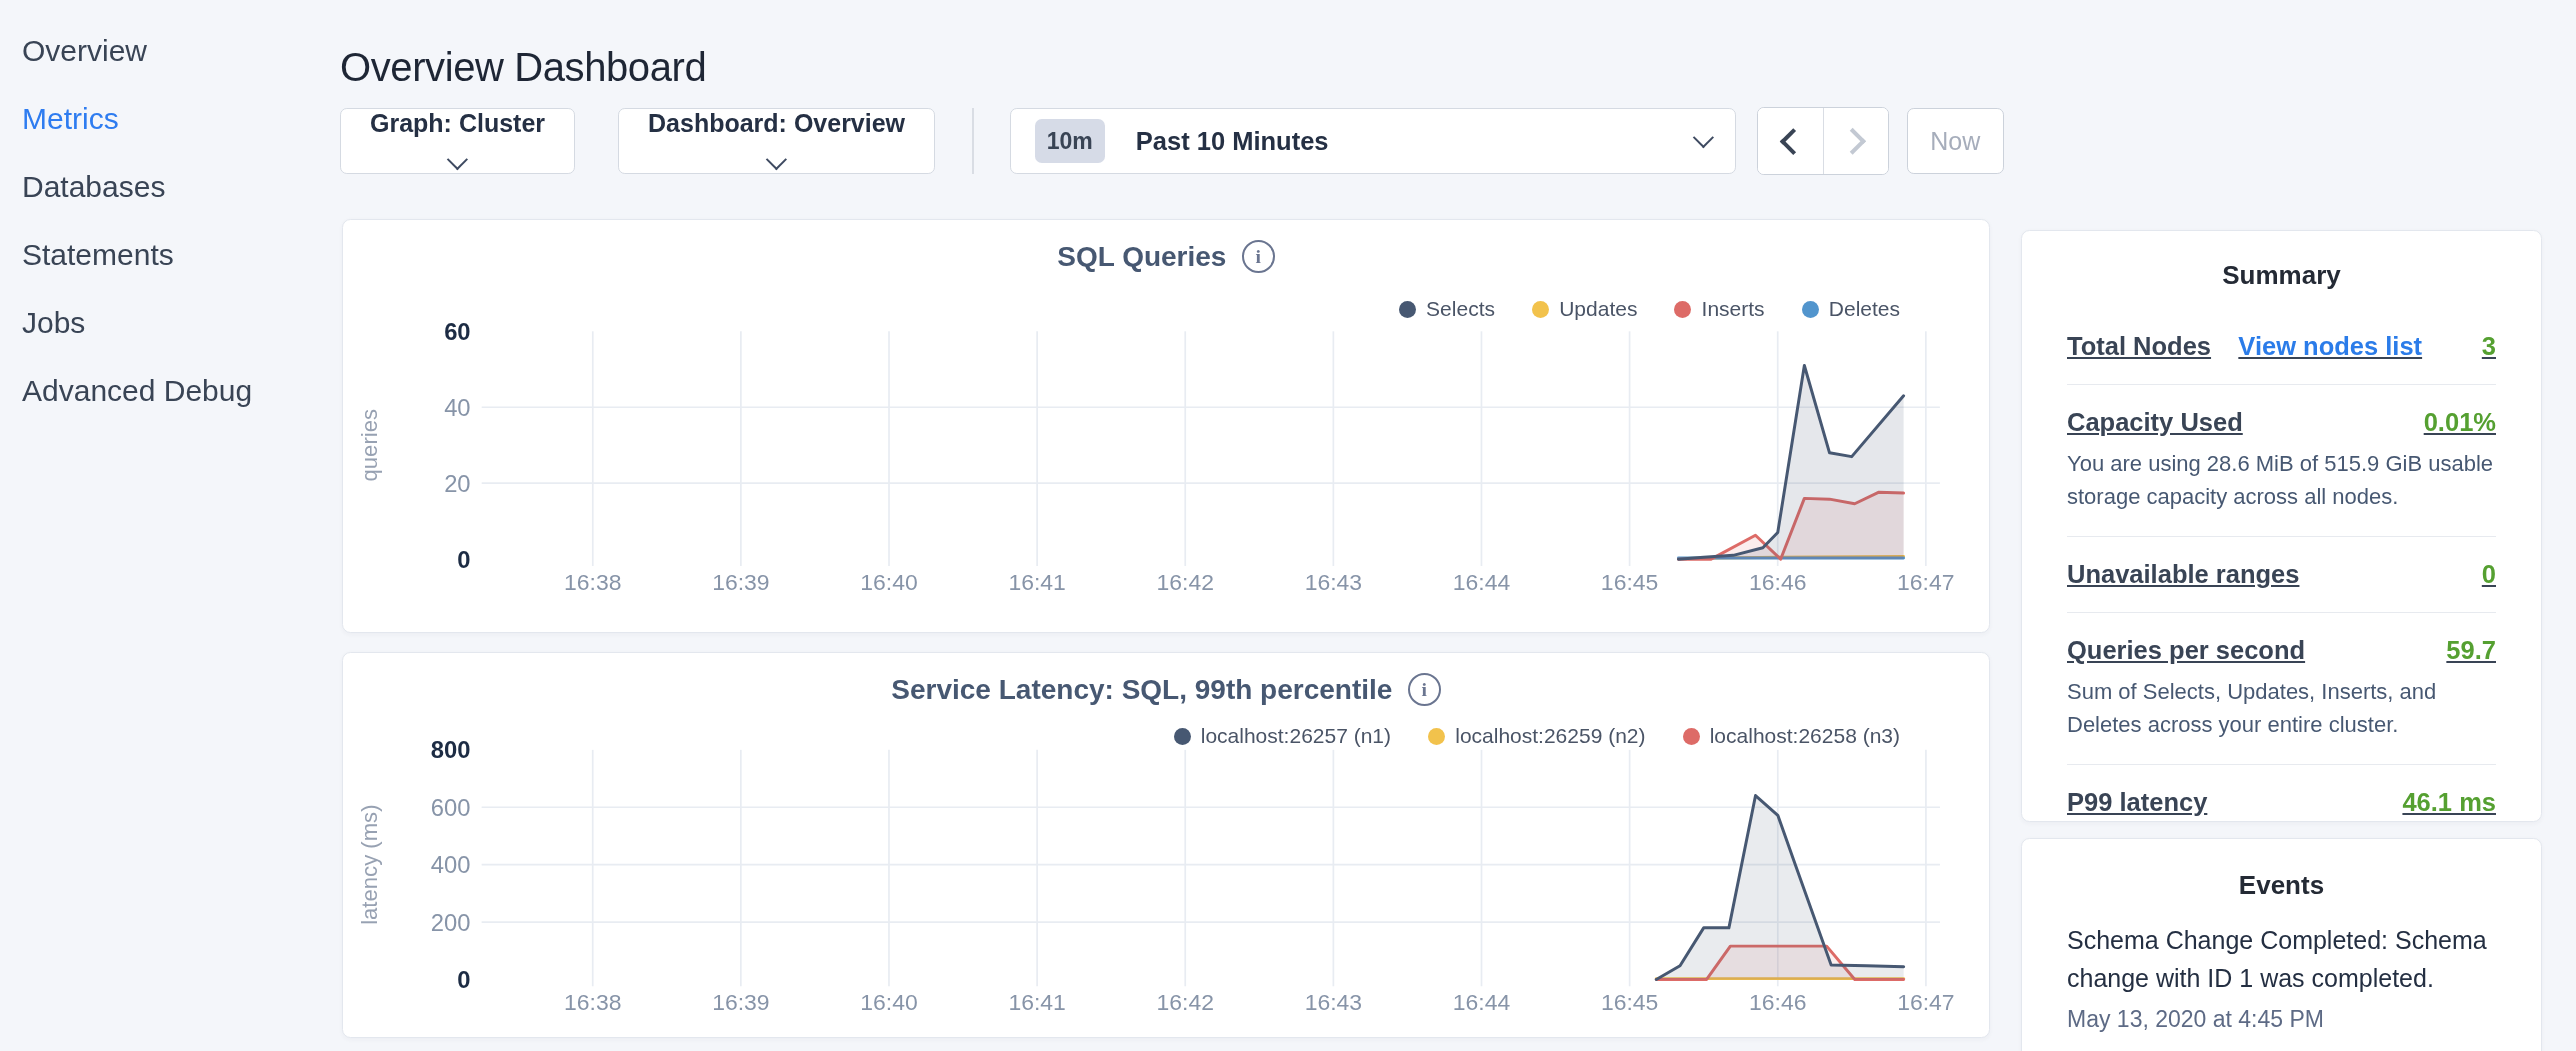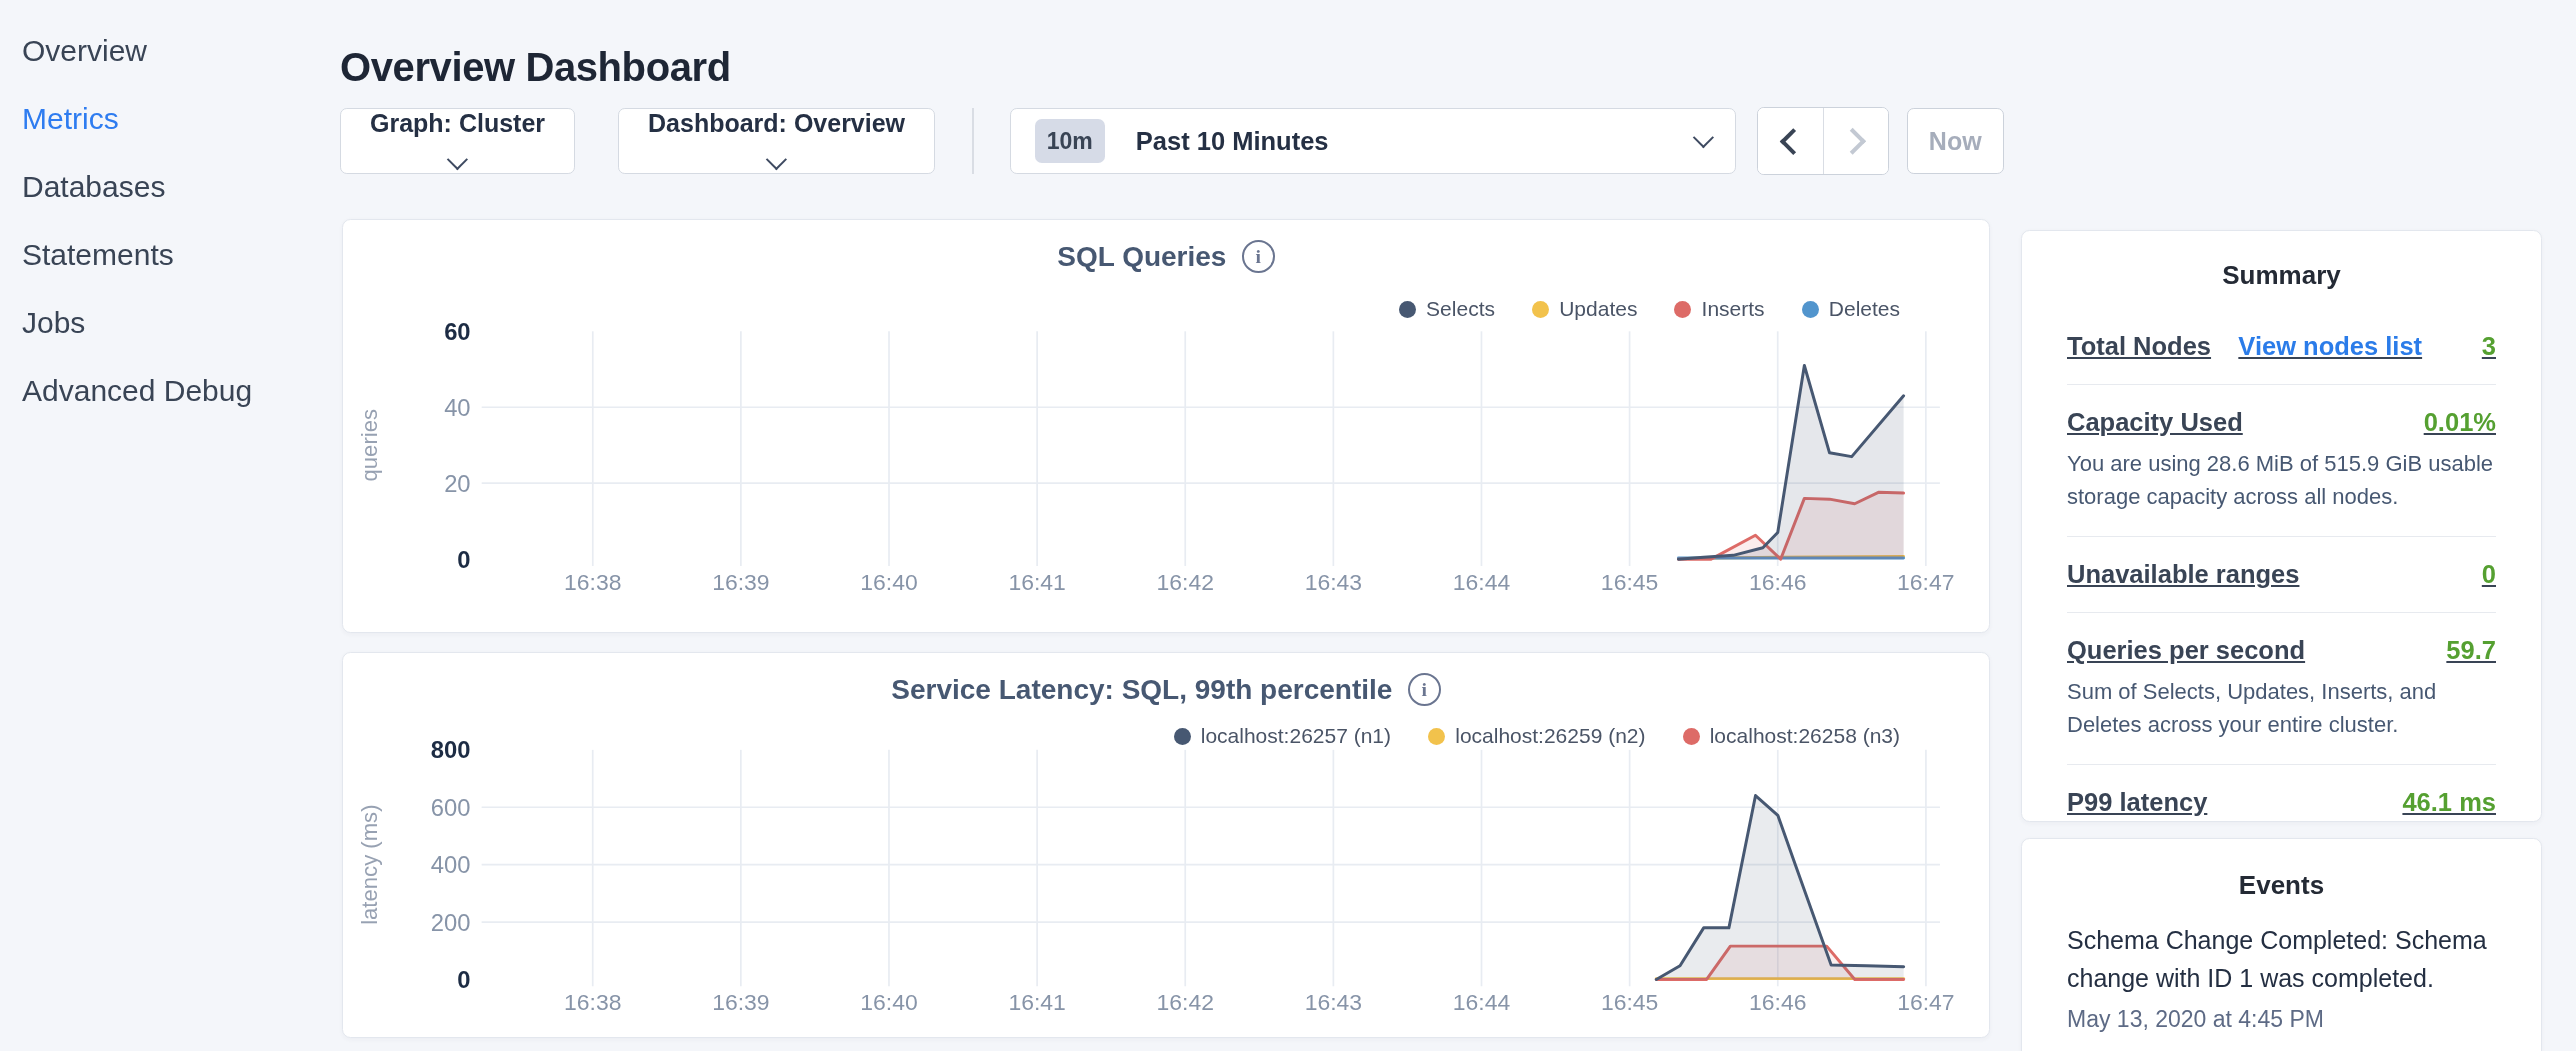--- a/index.html
+++ b/index.html
@@ -6,41 +6,41 @@
   body{background:#f4f6fa;font-family:"Liberation Sans","DejaVu Sans",sans-serif;color:#394455;}
   .viewport{position:relative;width:2576px;height:1051px;overflow:hidden;background:#f4f6fa;}
 
   
   .sidebar{position:absolute;left:0;top:0;width:336px;height:100%;padding-top:17px;}
   .nav-item{height:68px;display:flex;align-items:center;padding-left:22px;font-size:30px;
             color:#394455;cursor:pointer;}
   .nav-item.active{color:#2e7cf0;font-weight:normal;}
 
   
-  .page-title{position:absolute;left:340px;top:18.7px;font-size:40px;font-weight:700;color:#1e2635;letter-spacing:-0.4px;}
+  .page-title{position:absolute;left:340px;top:18.7px;font-size:40px;font-weight:400;color:#1e2635;letter-spacing:-0.4px;}
   .toolbar{position:absolute;left:340px;top:108px;height:66px;display:flex;align-items:center;}
   .dropdown{height:66px;background:#fff;border:0.9px solid #d5dae2;border-radius:6.8px;
             display:flex;align-items:center;gap:20.4px;padding:0 29px;font-size:25px;font-weight:bold;
             color:#253044;cursor:pointer;box-sizing:border-box;flex-direction:column;}
   .chev{width:12.8px;height:12.8px;border-right:2.6px solid #3e4a61;border-bottom:2.6px solid #3e4a61;
         transform:rotate(45deg);margin-top:-6.8px;flex:none;}
   .tb-divider{width:1.7px;height:66px;background:#d9dde4;margin:0 36px 0 37px;}
   .timebox{width:726px;height:66px;background:#fff;border:0.9px solid #d5dae2;border-radius:6.8px;
            display:flex;align-items:center;padding:0 24px;box-sizing:border-box;cursor:pointer;}
   .time-badge{background:#d6dbe7;color:#394455;font-weight:bold;font-size:23px;border-radius:6.8px;
               padding:8.5px 12px;margin-right:31px;}
   .time-label{font-size:25.5px;font-weight:bold;color:#253044;flex:1;}
   .pager{display:flex;height:66px;border:0.9px solid #ccd2db;border-radius:6.8px;background:#fff;
          margin-left:21px;overflow:hidden;}
   .pager-btn{width:65px;display:flex;align-items:center;justify-content:center;cursor:pointer;background:#fff;border:none;}
   .pager-btn + .pager-btn{border-left:0.9px solid #d9dde4;}
   .chev-left{width:14.5px;height:14.5px;border-left:4.3px solid #394455;border-bottom:4.3px solid #394455;transform:rotate(45deg);margin-left:6.8px;}
   .chev-right{width:14.5px;height:14.5px;border-right:4.3px solid #c3c9d3;border-bottom:4.3px solid #c3c9d3;transform:rotate(-45deg);margin-right:6.8px;}
   .now-btn{margin-left:18px;width:97px;height:66px;background:#fff;border:0.9px solid #ccd2db;border-radius:6.8px;
-           color:#a6adbb;font-weight:bold;font-size:25px;cursor:default;}
+           color:#a6adbb;font-weight:normal;font-size:25px;cursor:default;}
 
   
   .card{position:absolute;background:#fff;border:0.9px solid #e3e7ee;border-radius:8.5px;
         box-shadow:0 1.7px 4.3px rgba(40,50,70,0.04);box-sizing:border-box;}
   #chart-card-1{left:342px;top:219px;width:1648px;height:414px;}
   #chart-card-2{left:342px;top:652px;width:1648px;height:386px;}
 
   .chart-title-row{position:absolute;top:20.4px;left:0;width:100%;display:flex;justify-content:center;
                    align-items:center;gap:15.3px;font-size:28px;font-weight:bold;color:#475872;}
   .info-icon{width:29px;height:29px;border:2.6px solid #6a7590;border-radius:50%;display:flex;

